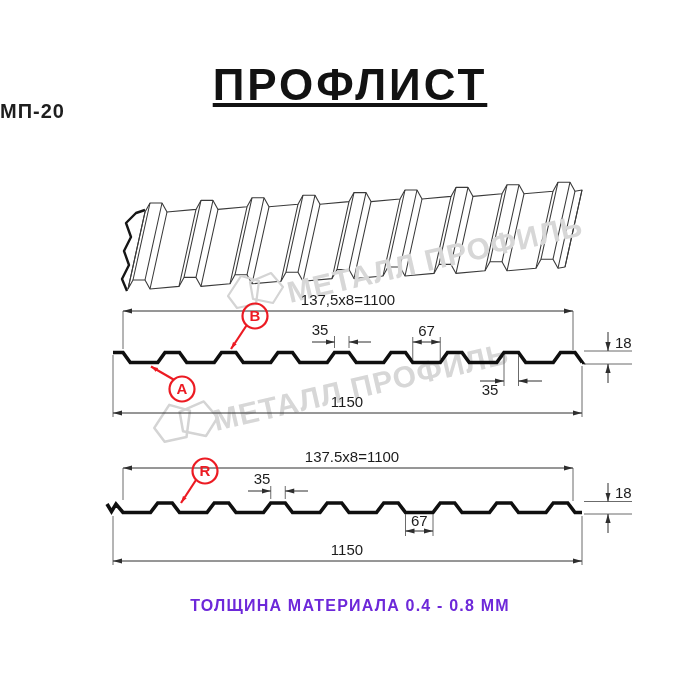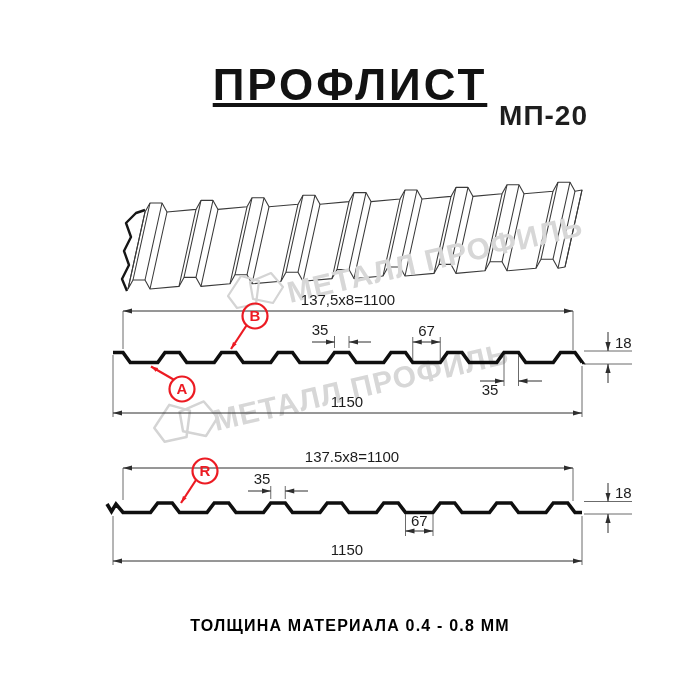--- a/index.html
+++ b/index.html
@@ -1,23 +1,23 @@
 <!DOCTYPE html>
 <html><head>
 <meta charset="utf-8">
 <style>
   html,body{margin:0;padding:0;background:#fff;}
   .stage{position:relative;width:700px;height:700px;background:#fff;overflow:hidden;
          font-family:"Liberation Sans",sans-serif;}
   .title{position:absolute;top:60px;left:0;width:700px;text-align:center;
          font-size:44px;font-weight:800;letter-spacing:3px;color:#121212;text-decoration:underline;}
-  .subtitle{position:absolute;top:100px;left:0;width:588px;text-align:right;
-         font-size:28px;font-weight:700;letter-spacing:1px;color:#1e1e1e;}
-  .footer{position:absolute;top:617px;left:0;width:700px;text-align:center;
-         font-size:16px;font-weight:600;letter-spacing:1.2px;color:#000000;}
+  .subtitle{position:absolute;top:100px;left:0;width:588px;text-align:left;
+         font-size:20px;font-weight:700;letter-spacing:1px;color:#1e1e1e;}
+  .footer{position:absolute;top:597px;left:0;width:700px;text-align:center;
+         font-size:16px;font-weight:600;letter-spacing:1.2px;color:#6d28d9;}
   svg.draw{position:absolute;left:0;top:0;}
   .profile{fill:none;stroke:#0f0f0f;stroke-width:3.6;stroke-linejoin:miter;}
   .thin{stroke:#2e2e2e;stroke-width:1;fill:none;}
   .ext{stroke:#5a5a5a;stroke-width:0.9;fill:none;}
   .dimtxt{font-family:"Liberation Sans",sans-serif;font-size:15px;fill:#1c1c1c;text-anchor:middle;}
   .wm{font-family:"Liberation Sans",sans-serif;font-size:30px;font-weight:800;
       letter-spacing:1px;fill:#d7d7d7;}
   .wmlogo{stroke:#d4d4d4;stroke-width:2.2;fill:none;stroke-linejoin:round;}
   .red{stroke:#ec1b23;fill:none;stroke-width:2.2;}
   .redtxt{font-family:"Liberation Sans",sans-serif;font-size:15px;font-weight:700;

